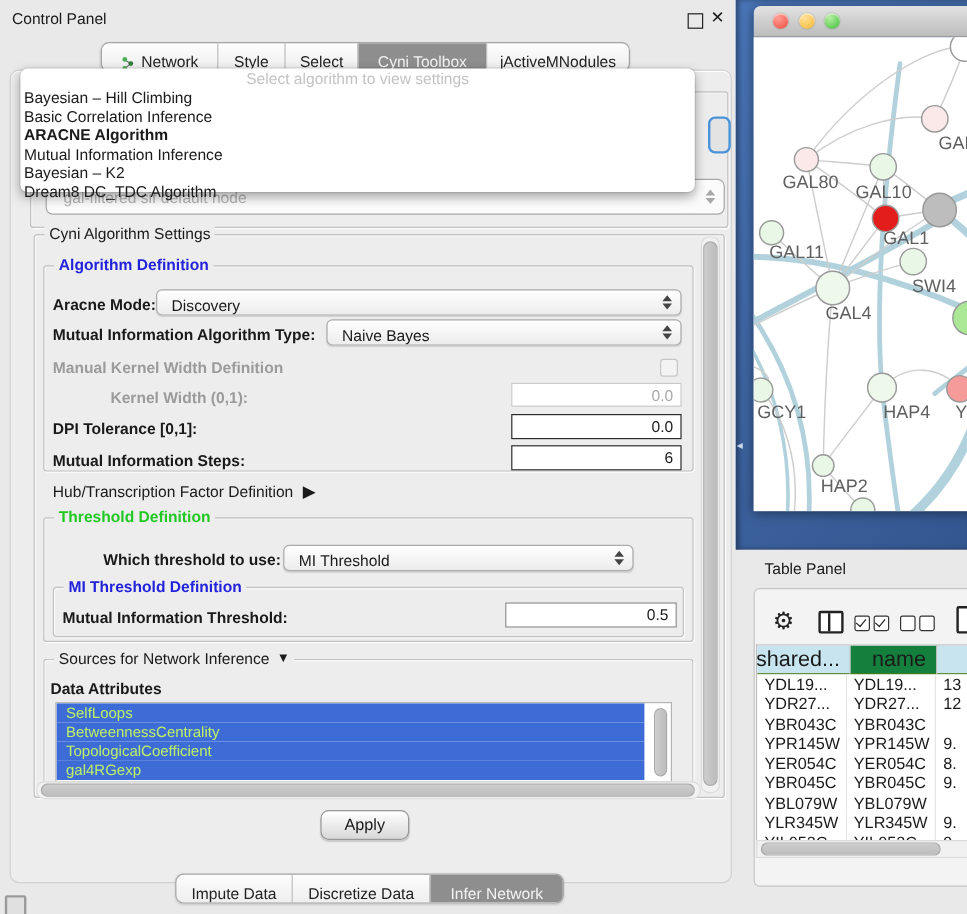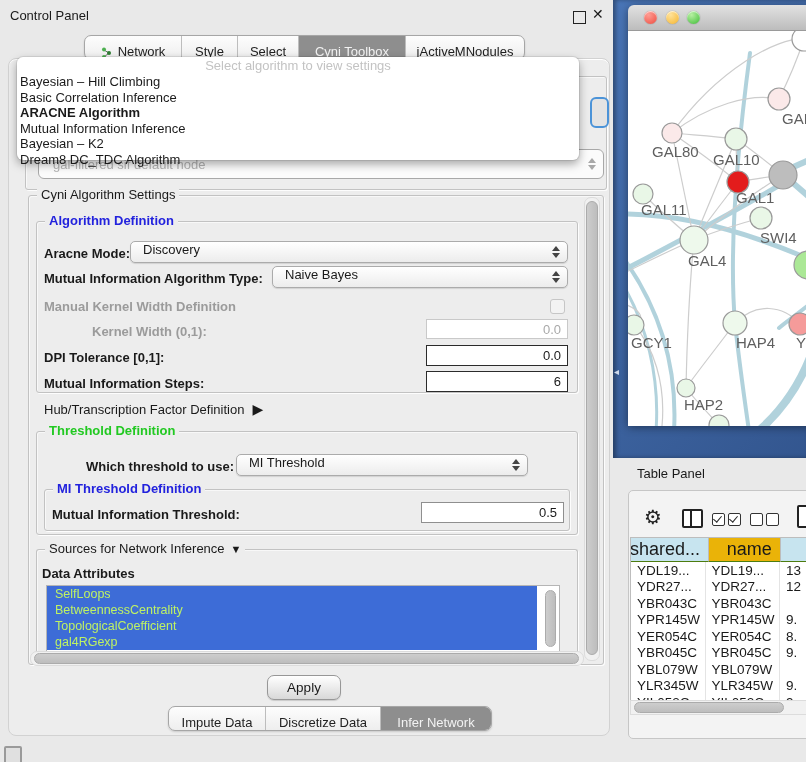--- a/index.html
+++ b/index.html
@@ -14,21 +14,21 @@
   .blue-t{color:#2222dd;font-weight:bold;text-align:right;}
   .green-t{color:#22c922;font-weight:bold;}
   
   .tabbar{display:flex;align-items:stretch;border:1px solid #a6a6a6;border-radius:7px;overflow:hidden;
           background:linear-gradient(#fdfdfd,#eeeeee);box-shadow:0 1px 2px rgba(0,0,0,.15);}
   .tab{display:flex;align-items:flex-end;justify-content:center;gap:5px;font-size:13px;color:#222;
        border-left:1px solid #bdbdbd;cursor:default;white-space:nowrap;}
   .tab:first-child{border-left:none;}
   .tab.sel{background:#8e8e8e;color:#f3f3f3;}
   
-  .combo{display:flex;align-items:flex-start;background:linear-gradient(#ffffff,#ececec);
+  .combo{display:flex;align-items:flex-end;background:linear-gradient(#ffffff,#ececec);
          border:1px solid #ababab;border-radius:5px;box-shadow:0 1px 1px rgba(0,0,0,.12);padding:0 22px 0 12px;font-size:13px;}
   .stepper{position:absolute;right:7px;top:50%;transform:translateY(-50%);width:8px;height:12px;}
   .stepper:before,.stepper:after{content:"";position:absolute;left:0;border-left:4px solid transparent;border-right:4px solid transparent;}
   .stepper:before{top:0;border-bottom:5px solid #444;}
   .stepper:after{bottom:0;border-top:5px solid #444;}
   
   .field{background:#fff;border:1px solid #bdbdbd;text-align:right;padding:0 6px;font-size:13px;display:flex;align-items:center;justify-content:flex-end;}
   .field.dark{border:1.5px solid #2b2b2b;}
   .field.disabled{color:#a9a9a9;border-color:#c9c9c9;}
   .graylbl{color:#9b9b9b;}
@@ -196,21 +196,21 @@
   </div>
 
   <div class="abs sb-track" style="left:30px;top:651px;width:552px;height:13px;">
     <div class="sb-thumb h" style="position:absolute;left:3px;top:1px;width:543px;height:9px;"></div>
   </div>
 
   <div class="abs pushbtn" style="left:267px;top:675px;width:72px;height:23px;">
     <span>Apply</span>
   </div>
 
-  <div class="abs tabbar" style="left:146px;top:706px;height:23px;margin-left:22px;">
+  <div class="abs tabbar" style="left:146px;top:728px;height:23px;">
     <div class="tab" style="width:96px;">
         <span>Impute Data</span>
       </div>
     <div class="tab" style="width:114px;">
         <span>Discretize Data</span>
       </div>
     <div class="tab sel" style="width:110px;">
         <span>Infer Network</span>
       </div>
   </div>
@@ -312,21 +312,21 @@
   </div>
   <div class="abs ckpair" style="left:750px;top:513px;">
     <span class="ck"></span>
       <span class="ck"></span>
   </div>
   <div class="abs docicon" style="left:797px;top:505px;"></div>
 
   <div class="abs" style="left:630px;top:537px;width:176px;height:176px;overflow:hidden;background:#fff;border:1px solid #bdbdbd;border-right:none;">
     <div style="display:flex;height:24px;">
       <div class="th" style="width:78px;background:#c7e4ef;">shared...</div>
-      <div class="th" style="width:78px;background:#eab308;">name</div>
+      <div class="th" style="width:78px;background:#15803d;">name</div>
       <div class="th" style="width:28px;background:#c7e4ef;"></div>
     </div>
     <div style="display:flex;height:16.5px;">
       <div class="td" style="width:78px;">YDL19...</div>
       <div class="td" style="width:78px;">YDL19...</div>
       <div class="td" style="width:28px;">13</div>
     </div>
     <div style="display:flex;height:16.5px;">
       <div class="td" style="width:78px;">YDR27...</div>
       <div class="td" style="width:78px;">YDR27...</div>

